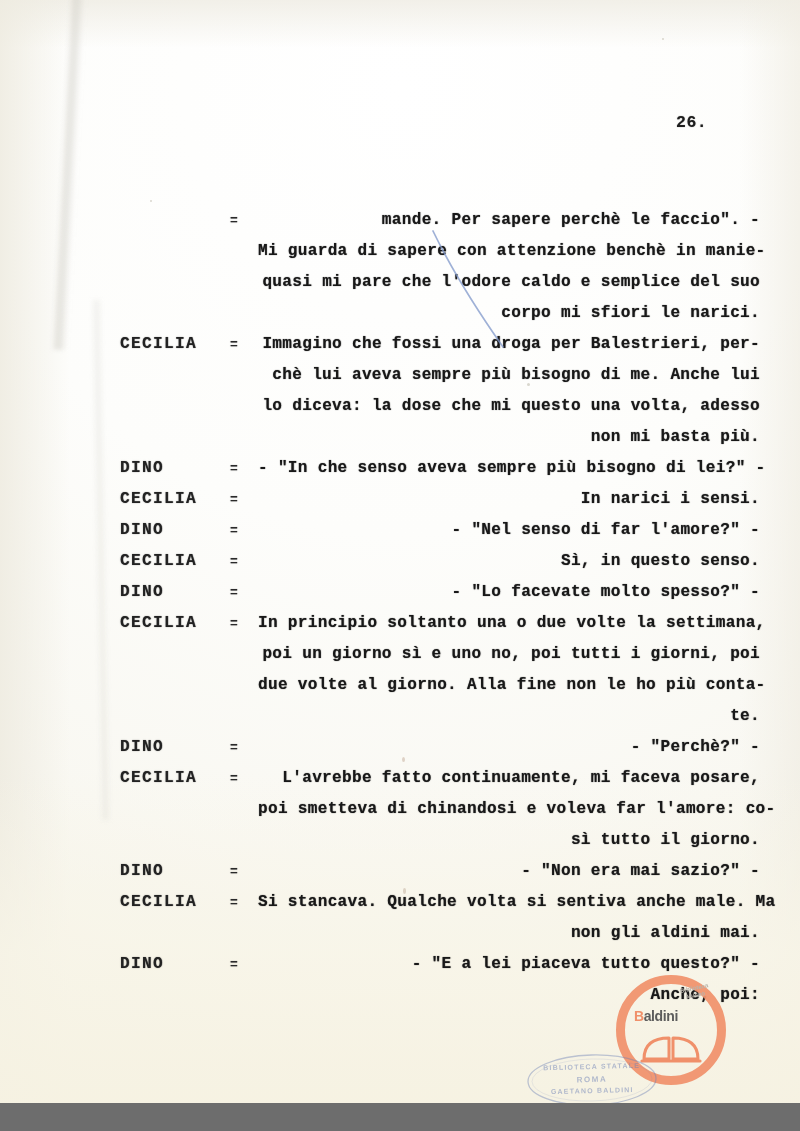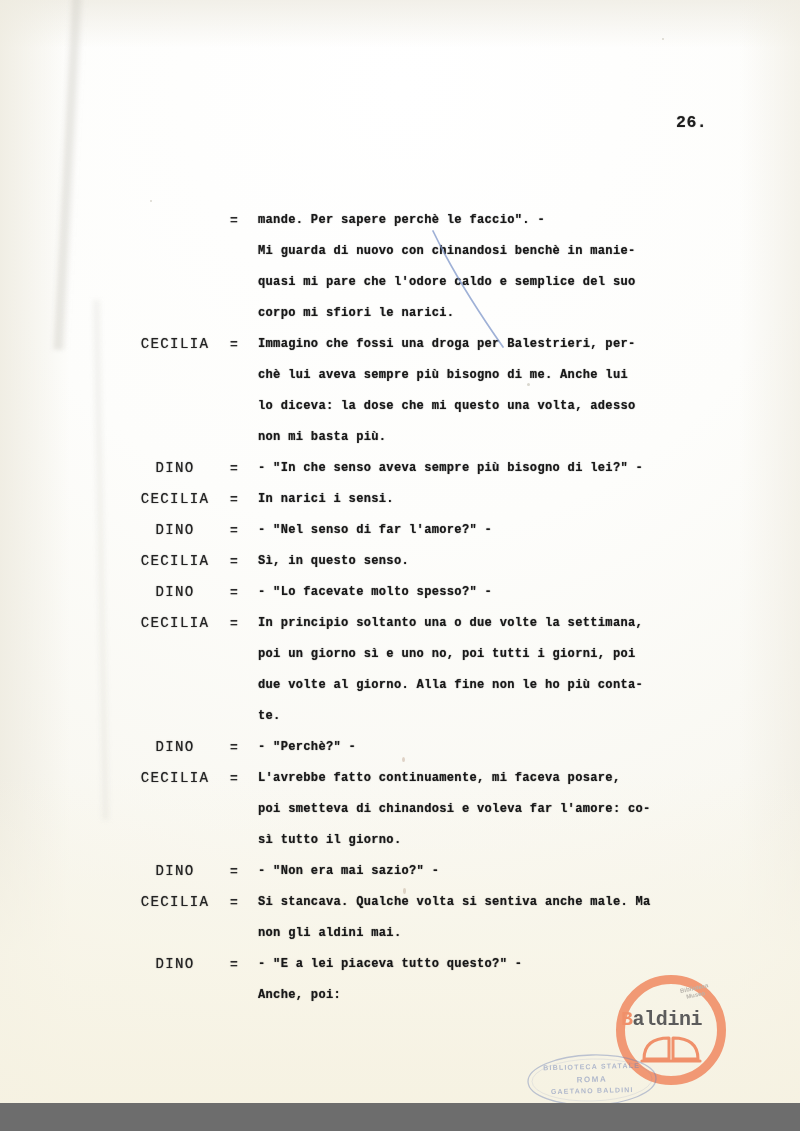--- a/index.html
+++ b/index.html
@@ -91,42 +91,42 @@
   .row {
     display: flex;
     align-items: flex-start;
     height: 31px;
     line-height: 31px;
     white-space: pre;
   }
   .speaker {
     width: 110px;
     flex: 0 0 110px;
-    font-size: 14px;
-    font-weight: normal;
+    font-size: 16px;
+    font-weight: bold;
     letter-spacing: 1.4px;
     color: #222;
     text-shadow: 0 0 1.2px rgba(40,40,40,0.6), 0.4px 0.2px 0.6px rgba(70,70,70,0.35);
-    text-align: center;
   }
   .eq {
     width: 28px;
     flex: 0 0 28px;
     font-size: 13px;
     font-weight: bold;
     color: #2a2a2a;
     text-shadow: 0 0 1px rgba(40,40,40,0.5);
   }
   .line {
     flex: 1 1 auto;
-    font-size: 12px;
+    font-size: 16px;
     font-weight: bold;
     letter-spacing: 0.35px;
     color: #181818;
     text-shadow: 0 0 1.15px rgba(35,35,35,0.62), 0.35px 0.25px 0.7px rgba(80,80,80,0.3);
+    text-align: right;
   }
 
   
   .pen {
     position: absolute;
     top: 0; left: 0;
     width: 800px; height: 1131px;
     pointer-events: none;
   }
 
@@ -141,24 +141,24 @@
   .logo-ring {
     position: absolute;
     inset: 0;
     border-radius: 50%;
     border: 9px solid #f0906a;
     box-sizing: border-box;
     opacity: 0.92;
   }
   .logo-word {
     position: absolute;
-    left: 5px;
+    left: 18px;
     top: 33px;
-    font-family: Liberation Mono, monospace;
-    font-size: 20px;
+    font-family: Liberation Sans, sans-serif;
+    font-size: 14px;
     font-weight: bold;
     color: #5c5c5c;
     letter-spacing: -0.4px;
   }
   .logo-word .b {
     color: #f0906a;
   }
   .logo-sub {
     position: absolute;
     left: 52px;
@@ -218,21 +218,21 @@
   <div class="speck" style="left:527px;top:383px;width:3px;height:3px;"></div>
   <div class="speck" style="left:150px;top:200px;width:2px;height:2px;"></div>
   <div class="speck" style="left:402px;top:757px;width:3px;height:5px;background:rgba(160,120,90,0.3);"></div>
   <div class="speck" style="left:403px;top:888px;width:3px;height:6px;background:rgba(150,120,95,0.28);"></div>
   <div class="speck" style="left:662px;top:38px;width:2px;height:2px;"></div>
 
   <div class="page-number">26.</div>
 
   <div class="script" id="script-body">
       <div class="row"><div class="speaker"></div><div class="eq">=</div><div class="line">mande. Per sapere perchè le faccio". -</div></div>
-      <div class="row"><div class="speaker"></div><div class="eq"></div><div class="line">Mi guarda di nuovo con chinandosi benchè in manie-</div></div>
+      <div class="row"><div class="speaker"></div><div class="eq"></div><div class="line">Mi guarda di sapere con attenzione benchè in manie-</div></div>
       <div class="row"><div class="speaker"></div><div class="eq"></div><div class="line">quasi mi pare che l'odore caldo e semplice del suo</div></div>
       <div class="row"><div class="speaker"></div><div class="eq"></div><div class="line">corpo mi sfiori le narici.</div></div>
       <div class="row"><div class="speaker">CECILIA</div><div class="eq">=</div><div class="line">Immagino che fossi una droga per Balestrieri, per-</div></div>
       <div class="row"><div class="speaker"></div><div class="eq"></div><div class="line">chè lui aveva sempre più bisogno di me. Anche lui</div></div>
       <div class="row"><div class="speaker"></div><div class="eq"></div><div class="line">lo diceva: la dose che mi questo una volta, adesso</div></div>
       <div class="row"><div class="speaker"></div><div class="eq"></div><div class="line">non mi basta più.</div></div>
       <div class="row"><div class="speaker">DINO</div><div class="eq">=</div><div class="line">- "In che senso aveva sempre più bisogno di lei?" -</div></div>
       <div class="row"><div class="speaker">CECILIA</div><div class="eq">=</div><div class="line">In narici i sensi.</div></div>
       <div class="row"><div class="speaker">DINO</div><div class="eq">=</div><div class="line">- "Nel senso di far l'amore?" -</div></div>
       <div class="row"><div class="speaker">CECILIA</div><div class="eq">=</div><div class="line">Sì, in questo senso.</div></div>

